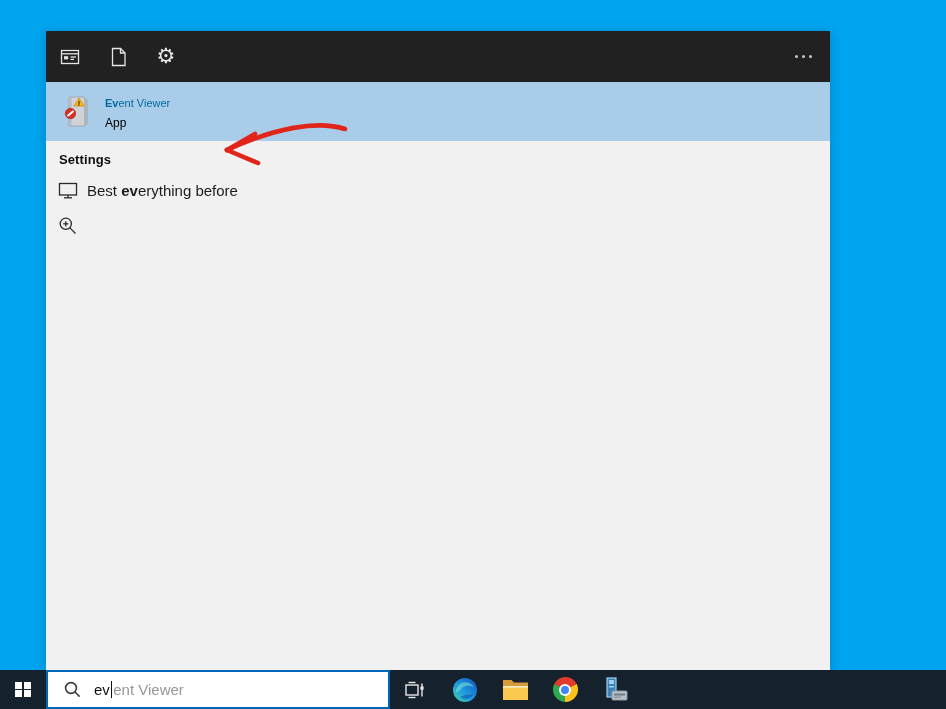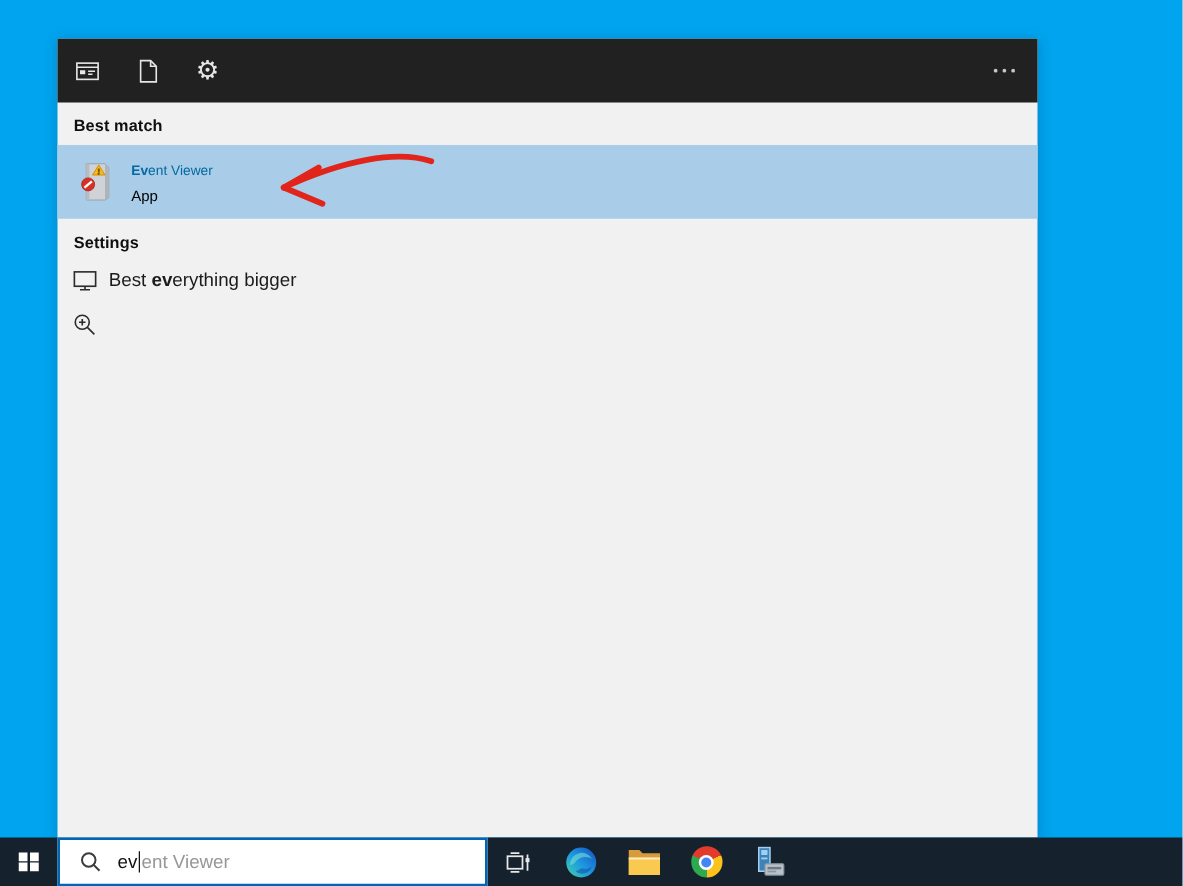--- a/index.html
+++ b/index.html
@@ -107,21 +107,20 @@
       <span class="gear">⚙</span>
     </div>
     <div class="topbar-spacer"></div>
     <div class="more-dots">
         <i></i>
         <i></i>
         <i></i>
       </div>
   </div>
 
-  <div class="section-header">Best match</div>
 
   <div class="bestmatch-row">
     <svg class="bm-icon" viewBox="0 0 33 35">
       <path d="M9 3 h15 l3 3 v24 l-3 2 h-15 z" fill="#cfd3d7" stroke="#9aa0a6" stroke-width="0.8"></path>
       <path d="M24 3 l3 3 v24 l-3 2 z" fill="#aeb4ba"></path>
       <rect x="9" y="3" width="2.5" height="29" fill="#b7bcc1"></rect>
       <path d="M19 4 l5 8 h-10 z" fill="#fdb913" stroke="#c68a00" stroke-width="0.7"></path>
       <rect x="18.3" y="6.8" width="1.5" height="3.2" fill="#7a5600"></rect>
       <circle cx="18.9" cy="11" r="0.9" fill="#7a5600"></circle>
       <circle cx="10.5" cy="19.5" r="5.2" fill="#d93025" stroke="#a01c14" stroke-width="0.6"></circle>
@@ -136,21 +135,21 @@
   <div class="section-header settings-hd">Settings</div>
 
   <div class="setting-row">
     <span class="s-icon">
       <svg width="20" height="20" viewBox="0 0 20 20" fill="none" stroke="#2b2b2b" stroke-width="1.3">
         <rect x="1.5" y="3.5" width="17" height="11.5"></rect>
         <line x1="10" y1="15" x2="10" y2="17.5"></line>
         <line x1="6" y1="17.8" x2="14" y2="17.8"></line>
       </svg>
     </span>
-    <span><span>Best </span><span class="match-b">ev</span><span>erything bigger</span></span>
+    <span><span>Best </span><span class="match-b">ev</span><span>erything before</span></span>
   </div>
 
   <div class="setting-row">
     <span class="s-icon">
       <svg width="20" height="20" viewBox="0 0 20 20" fill="none" stroke="#2b2b2b" stroke-width="1.3">
         <circle cx="7.8" cy="7.8" r="5.6"></circle>
         <line x1="11.9" y1="11.9" x2="17.5" y2="17.5"></line>
         <line x1="5.2" y1="7.8" x2="10.4" y2="7.8"></line>
         <line x1="7.8" y1="5.2" x2="7.8" y2="10.4"></line>
       </svg>

